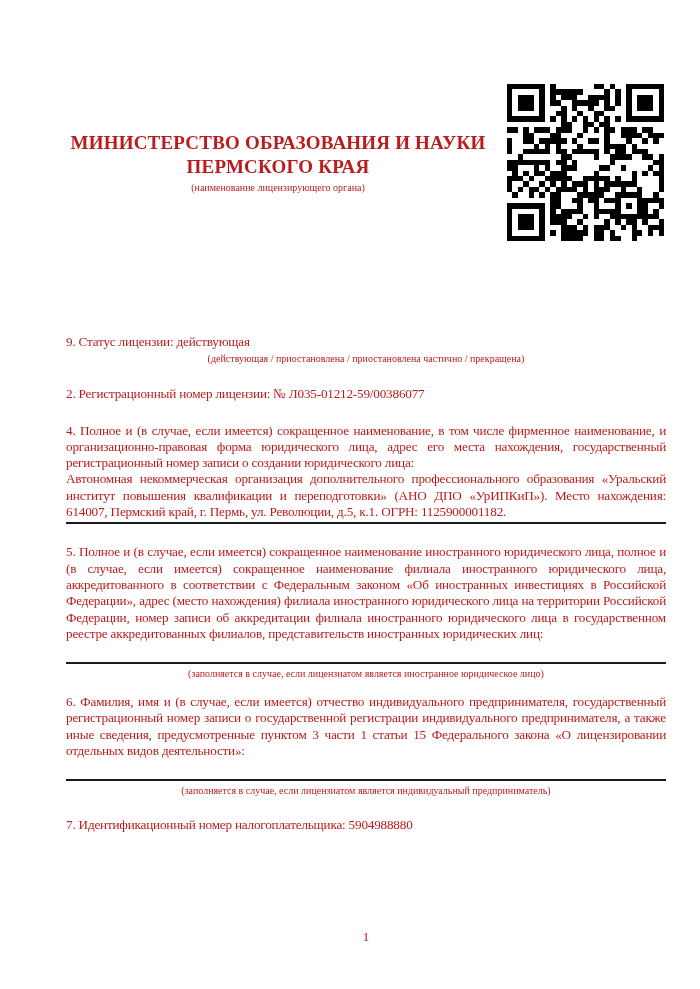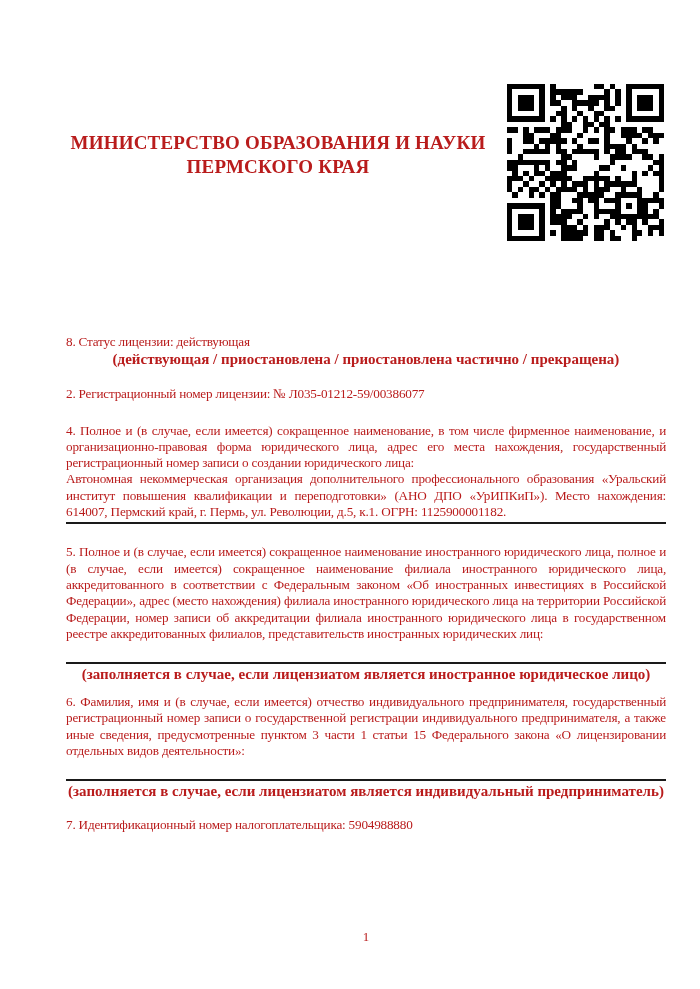--- a/index.html
+++ b/index.html
@@ -47,25 +47,24 @@
     width: 600px;
     font-size: 13.2px;
     line-height: 16.3px;
     letter-spacing: -0.2px;
   }
   .title { text-align: center; }
   .title span { display: block; }
   .item { margin: 0; }
   .just { text-align: justify; }
   .note {
-    font-size: 15px;
+    font-size: 10px;
     line-height: 12px;
     text-align: center;
     letter-spacing: 0;
-    font-weight: bold;
   }
   .rule {
     height: 0;
     border-top: 2px solid #1a1a1a;
   }
   .mt-title-item1 { margin-top: 31px; }
   .mt-3  { margin-top: 3px; }
   .mt-4  { margin-top: 4px; }
   .mt-14 { margin-top: 14px; }
   .mt-16 { margin-top: 16px; }
@@ -82,20 +81,21 @@
   }
 </style>
 </head>
 <body>
 
 <div class="page">
 
   <div class="header">
     <span class="org-name">МИНИСТЕРСТВО ОБРАЗОВАНИЯ И НАУКИ</span>
     <span class="org-name">ПЕРМСКОГО КРАЯ</span>
+    <span class="org-caption">(наименование лицензирующего органа)</span>
   </div>
 
   <div class="qr">
       <svg viewBox="0 0 29 29" width="157" height="157" shape-rendering="crispEdges" fill="#000000">
         <rect x="0" y="0" width="1" height="1"></rect>
         <rect x="1" y="0" width="1" height="1"></rect>
         <rect x="2" y="0" width="1" height="1"></rect>
         <rect x="3" y="0" width="1" height="1"></rect>
         <rect x="4" y="0" width="1" height="1"></rect>
         <rect x="5" y="0" width="1" height="1"></rect>
@@ -528,21 +528,21 @@
         <rect x="17" y="28" width="1" height="1"></rect>
         <rect x="19" y="28" width="1" height="1"></rect>
         <rect x="20" y="28" width="1" height="1"></rect>
         <rect x="23" y="28" width="1" height="1"></rect>
       </svg>
     </div>
 
   <div class="content">
 
 
-    <div class="item mt-title-item1">8. Статус лицензии: действующая</div>
+    <div class="item mt-title-item1">9. Статус лицензии: действующая</div>
     <div class="note mt-3">(действующая / приостановлена / приостановлена частично / прекращена)</div>
 
     <div class="item mt-21">2. Регистрационный номер лицензии: № Л035-01212-59/00386077</div>
 
 
     <div class="item just mt-20">4. Полное и (в случае, если имеется) сокращенное наименование, в том числе фирменное наименование, и организационно-правовая форма юридического лица, адрес его места нахождения, государственный регистрационный номер записи о создании юридического лица:</div>
     <div class="item just">Автономная некоммерческая организация дополнительного профессионального образования «Уральский институт повышения квалификации и переподготовки» (АНО ДПО «УрИПКиП»). Место нахождения: 614007, Пермский край, г. Пермь, ул. Революции, д.5, к.1. ОГРН: 1125900001182.</div>
     <div class="rule mt-2"></div>
 
     <div class="item just mt-20">5. Полное и (в случае, если имеется) сокращенное наименование иностранного юридического лица, полное и (в случае, если имеется) сокращенное наименование филиала иностранного юридического лица, аккредитованного в соответствии с Федеральным законом «Об иностранных инвестициях в Российской Федерации», адрес (место нахождения) филиала иностранного юридического лица на территории Российской Федерации, номер записи об аккредитации филиала иностранного юридического лица в государственном реестре аккредитованных филиалов, представительств иностранных юридических лиц:</div>

